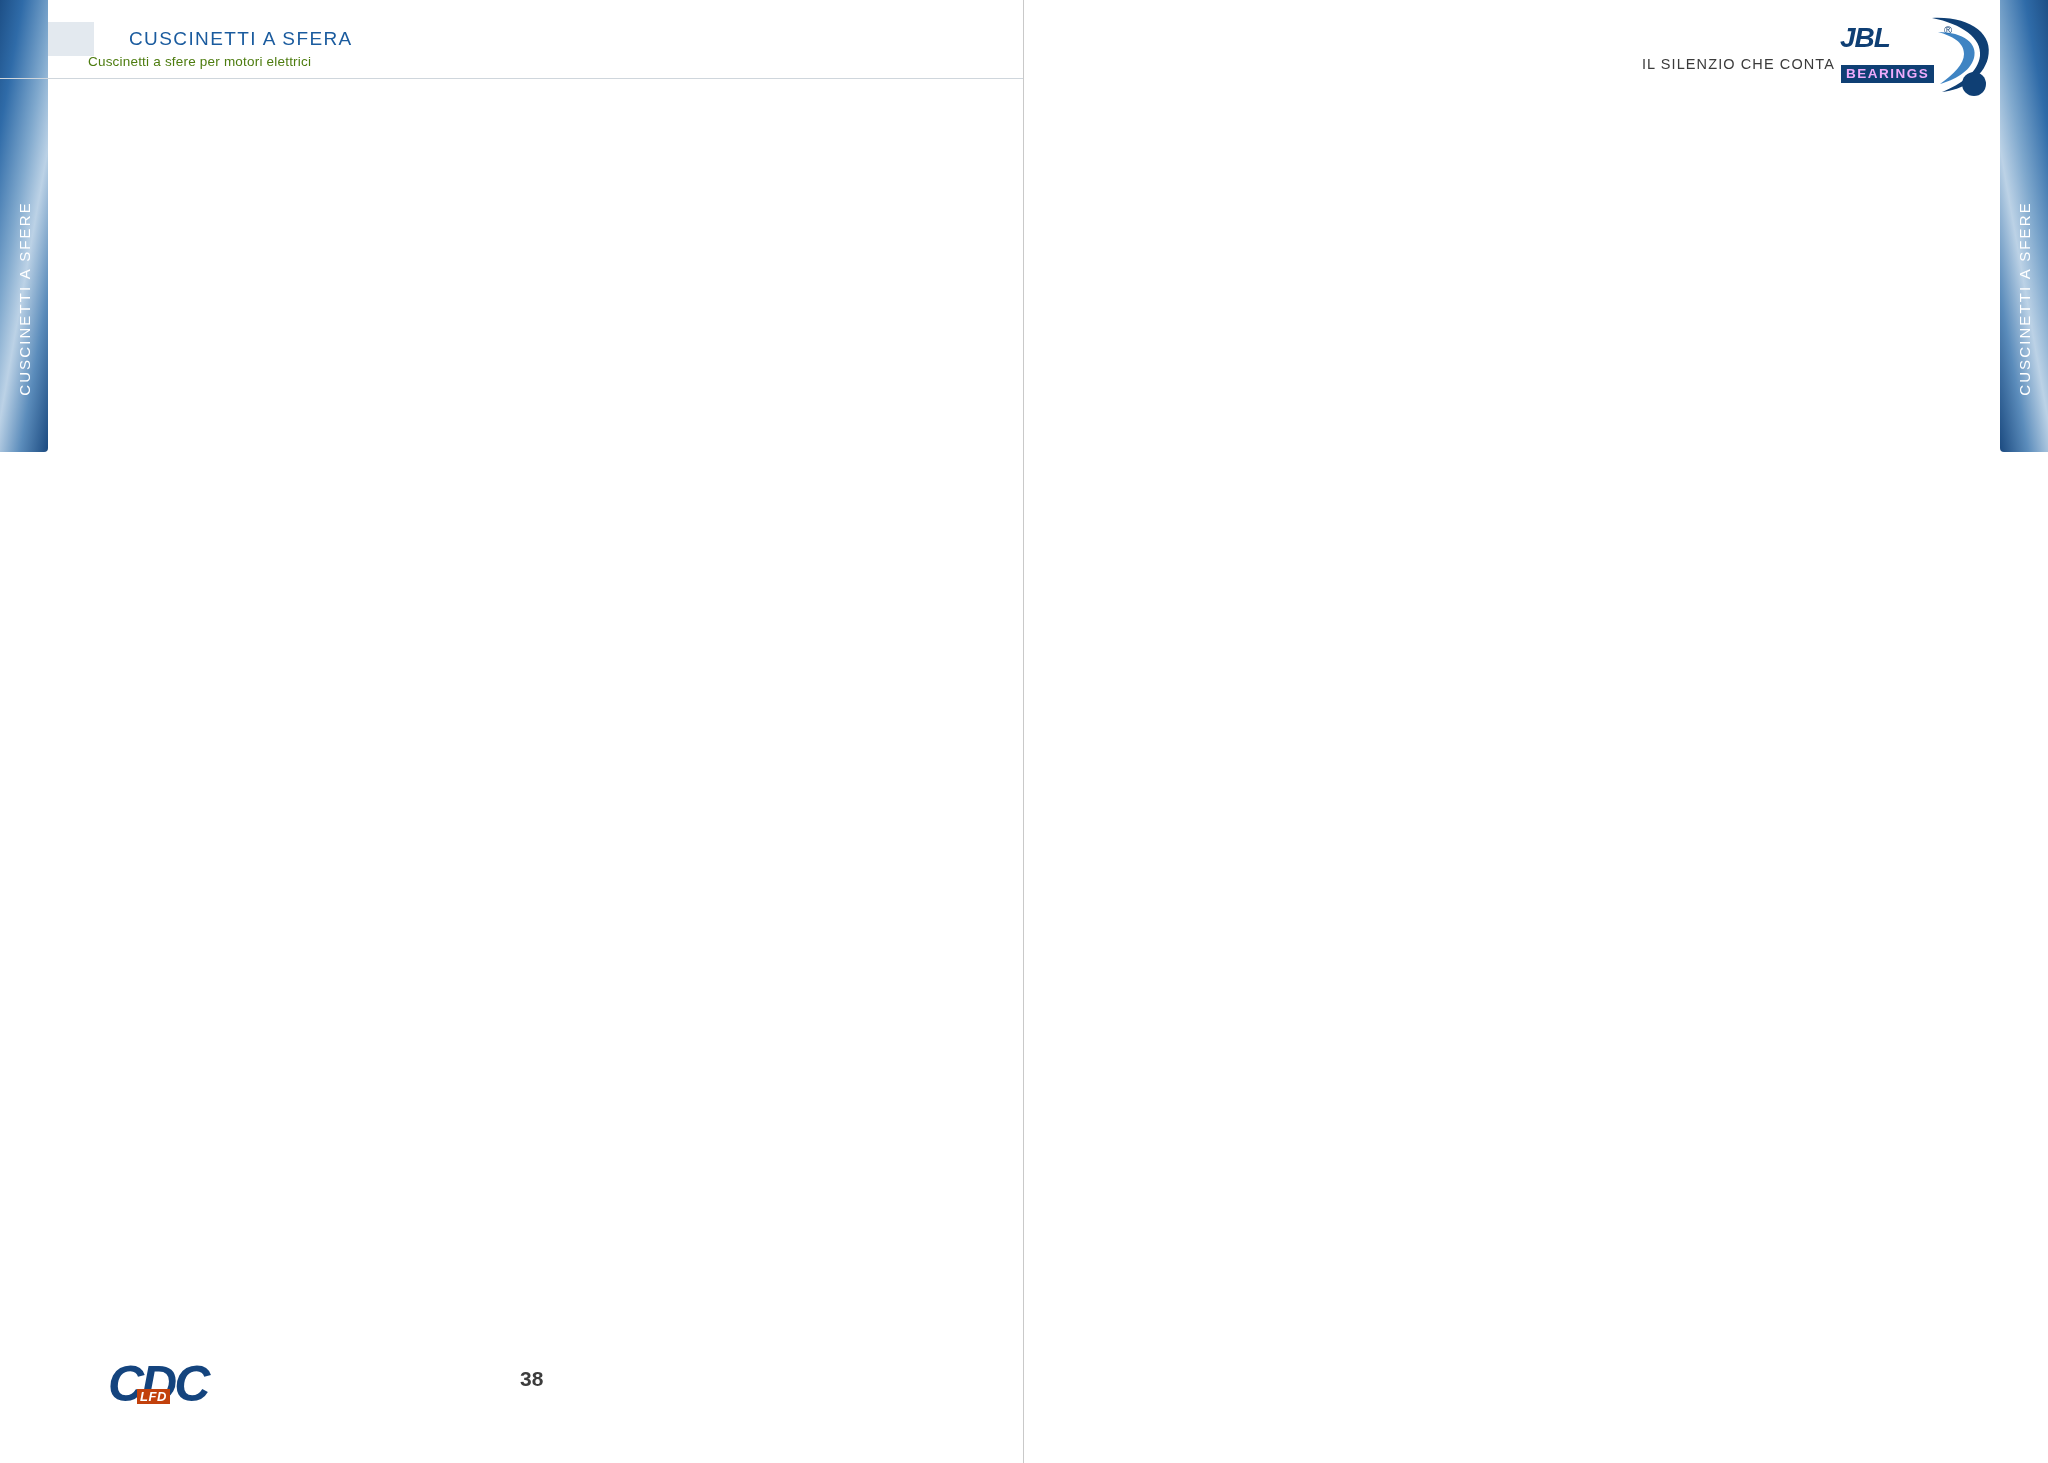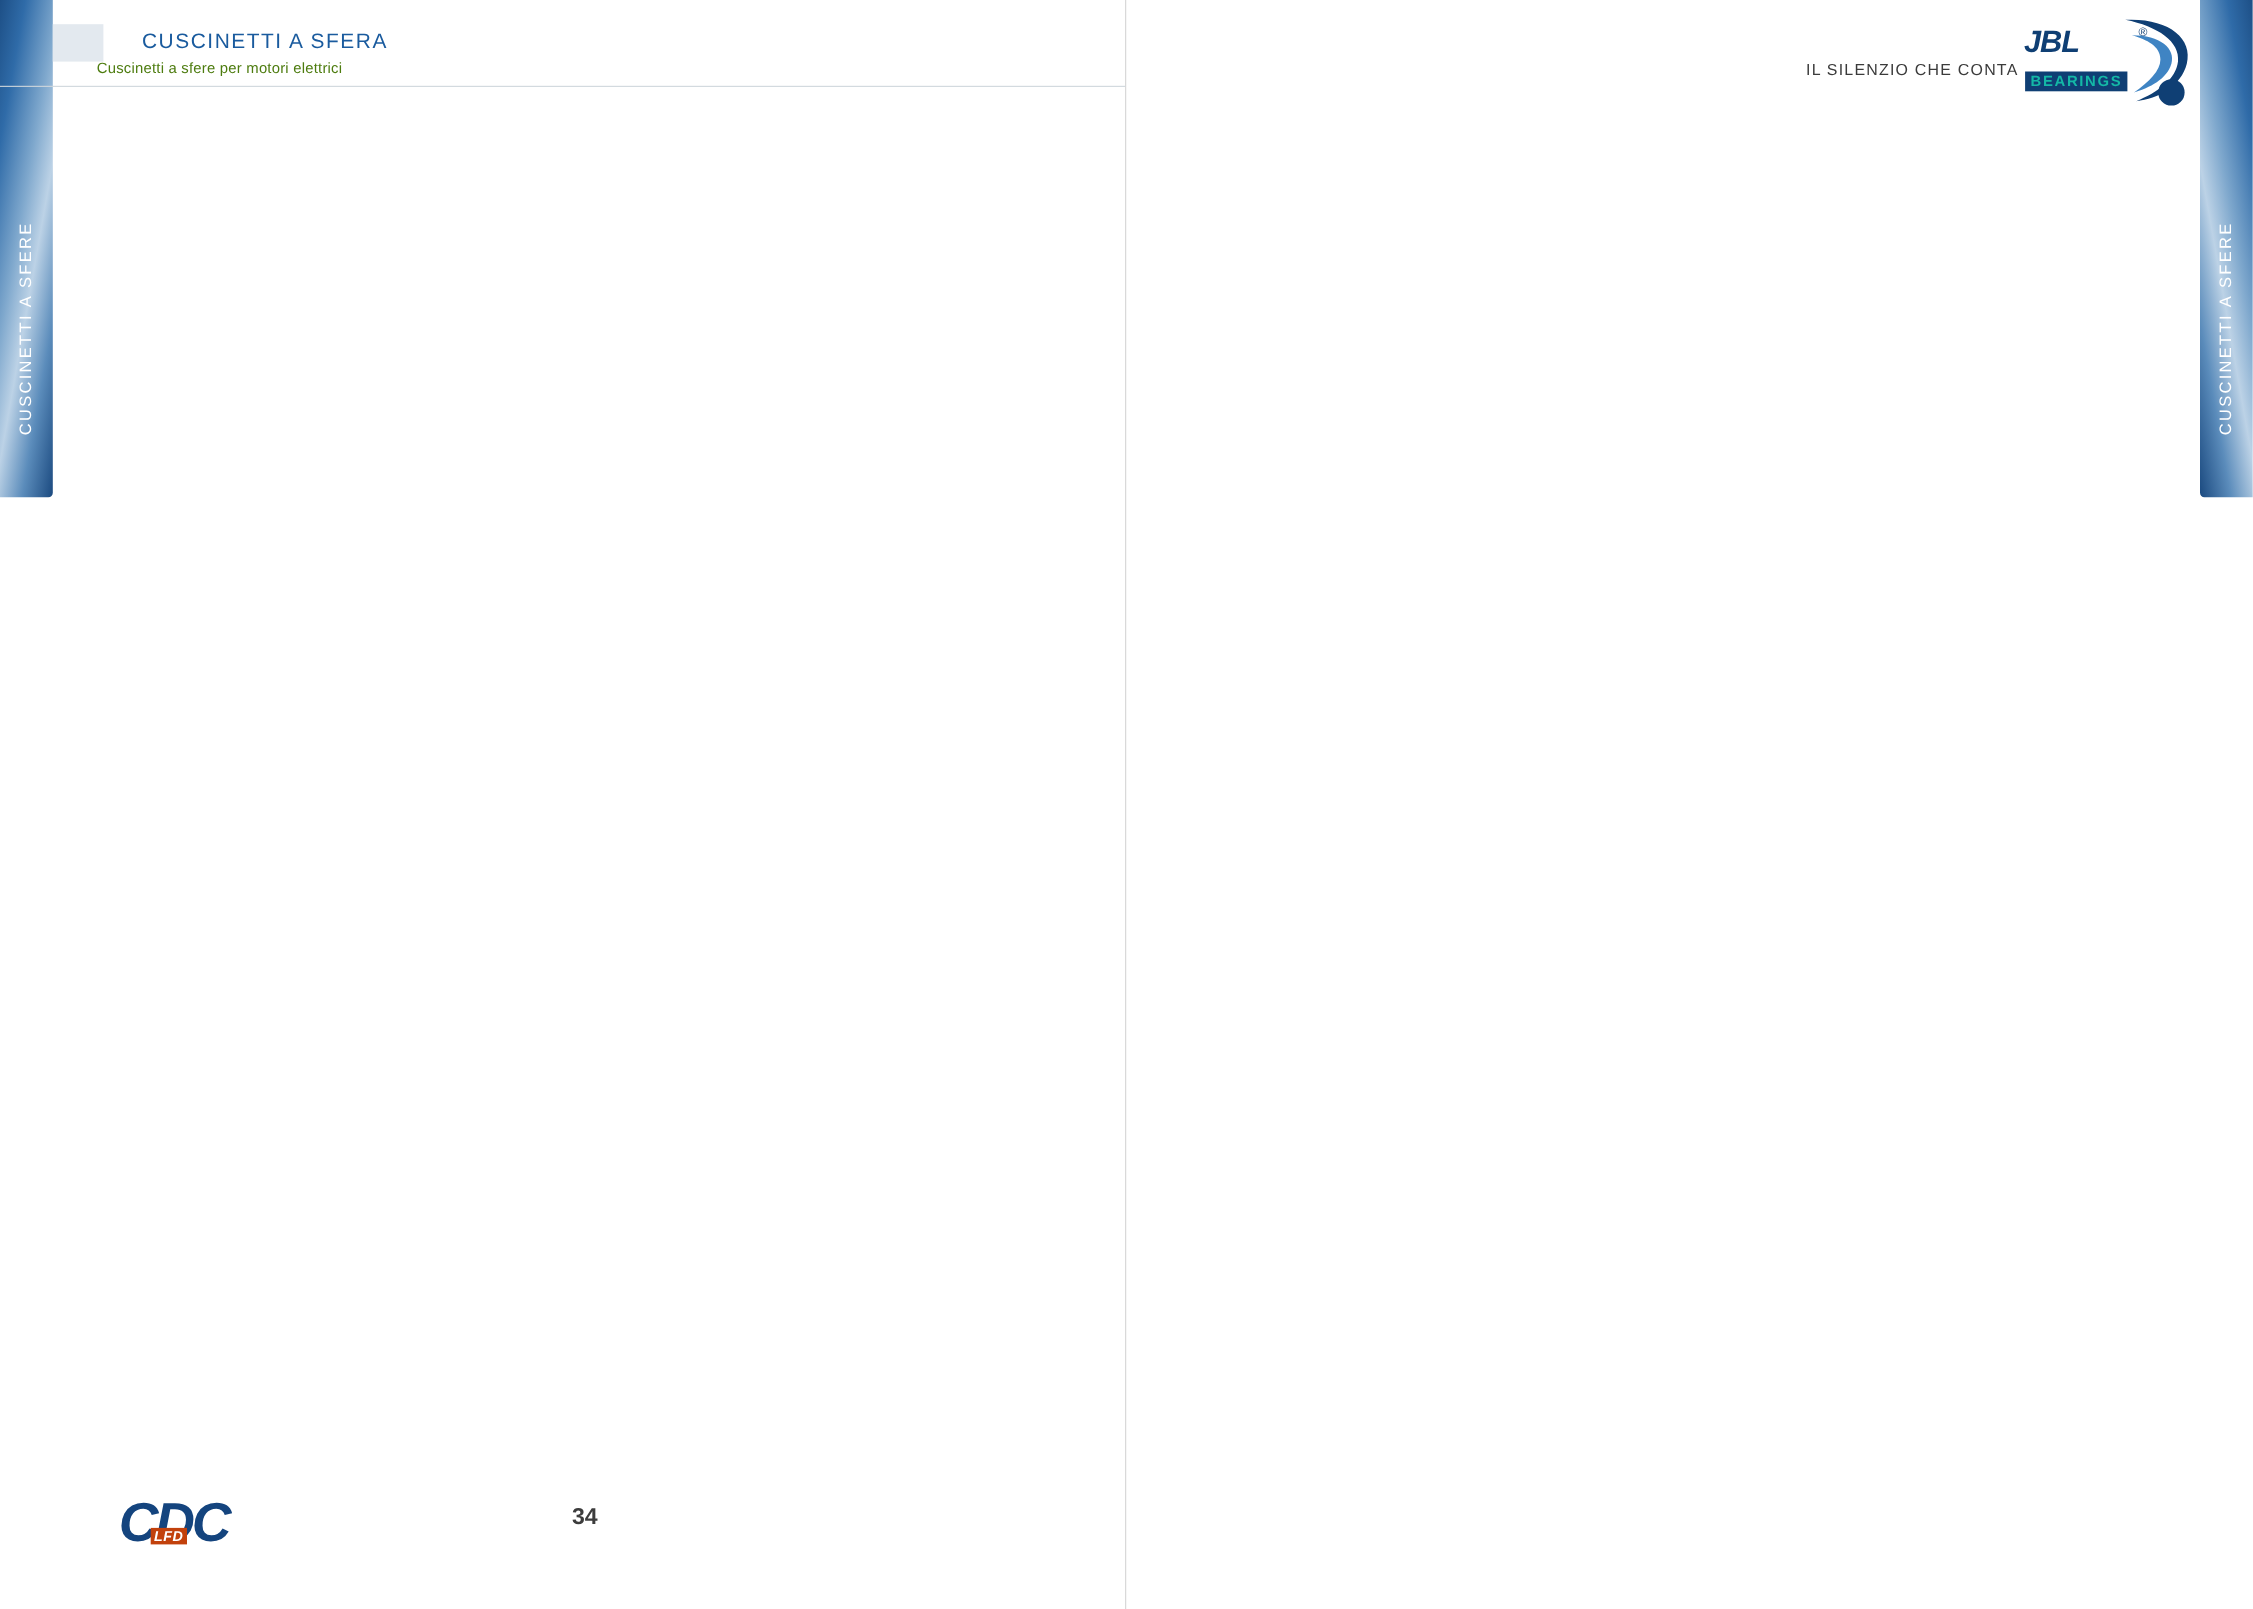--- a/index.html
+++ b/index.html
@@ -125,21 +125,21 @@
     top: 6px;
     font-size: 11px;
     color: #0f3f74;
   }
   .jbl-bearings {
     position: absolute;
     left: 1px;
     top: 47px;
     font-size: 13.5px;
     font-weight: bold;
-    color: #14b8a6;
+    color: #f0abfc;
     background: #0f3f74;
     padding: 1px 5px 2px 5px;
     letter-spacing: 1.5px;
   }
   .jbl-swoosh {
     position: absolute;
     right: -6px;
     top: -4px;
     width: 78px;
     height: 84px;
@@ -193,21 +193,21 @@
       <div class="tab-text">CUSCINETTI A SFERE</div>
     </div>
     <div class="tab-notch"></div>
 
     <div class="hdr">
       <div class="hdr-title">CUSCINETTI A SFERA</div>
       <div class="hdr-sub">Cuscinetti a sfere per motori elettrici</div>
     </div>
     <div class="hdr-rule"></div>
 
-    <div class="page-num left">34</div>
+    <div class="page-num left">38</div>
 
     <div class="cdc-logo cdc-left">
       <span class="cdc-c">CDC</span>
       <span class="cdc-lfd">LFD</span>
     </div>
   </div>
 
   <div class="page page-right">
 
     <div class="spine-tab right">

